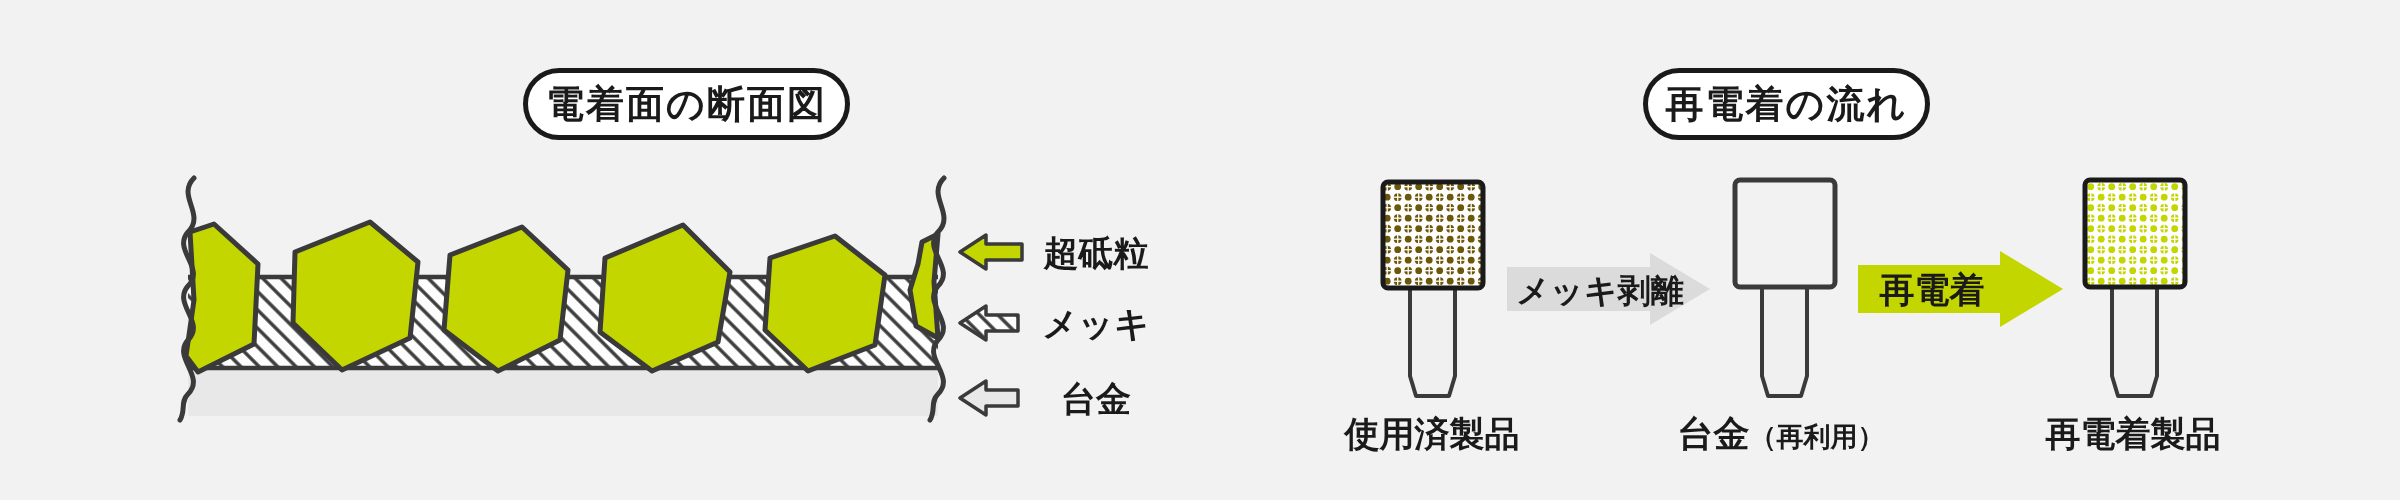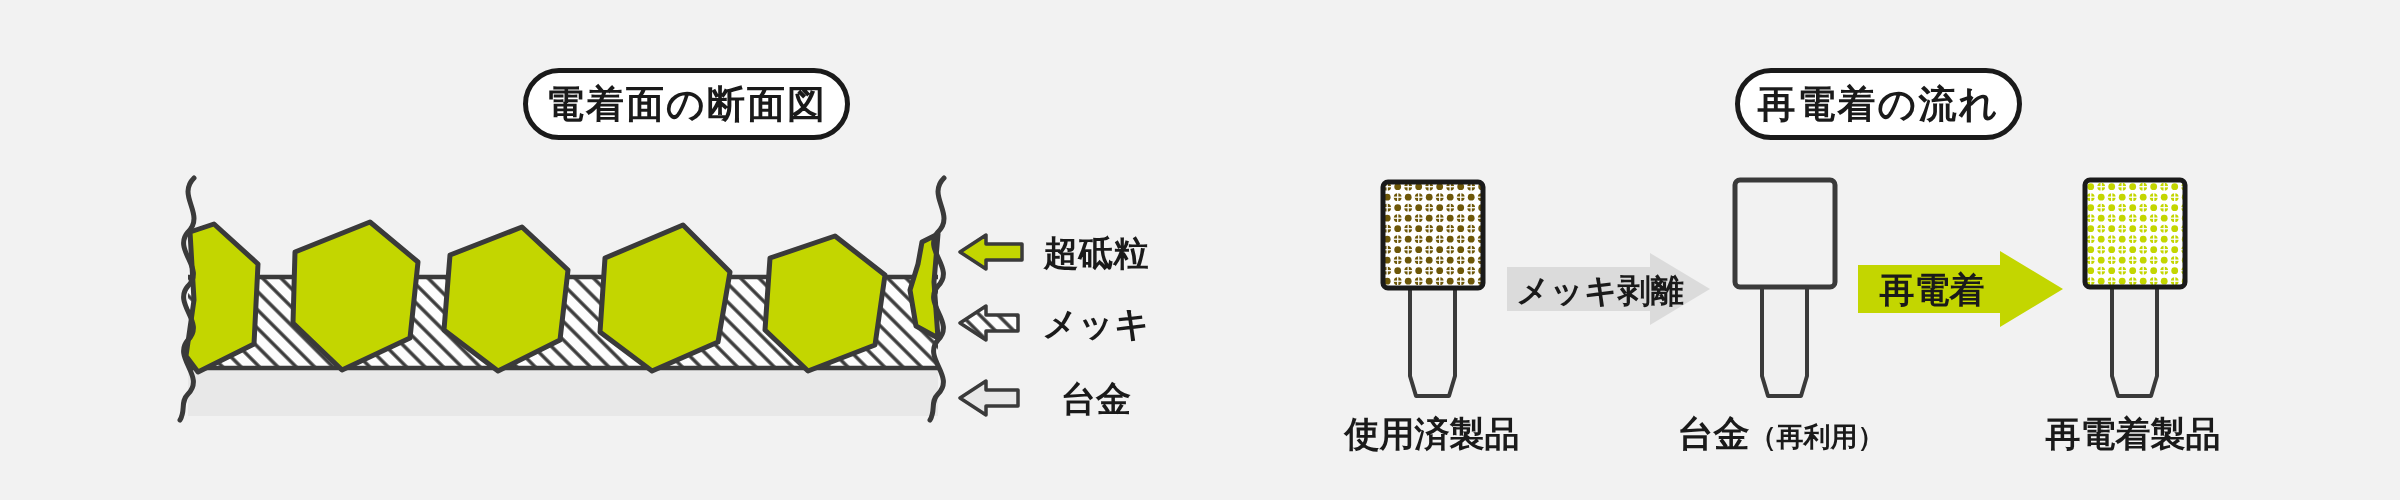--- a/index.html
+++ b/index.html
@@ -14,21 +14,21 @@
     position:absolute;top:68px;height:72px;
     box-sizing:border-box;
     background:#ffffff;
     border:5px solid #1a1a1a;
     border-radius:40px;
     display:flex;align-items:center;justify-content:center;
     font-size:38px;font-weight:700;color:#1a1a1a;
     letter-spacing:2px;white-space:nowrap;
   }
   #pill-left{left:523px;width:327px;}
-  #pill-right{left:1735px;width:287px;}
+  #pill-right{left:1643px;width:287px;}
   .diagram-svg{position:absolute;display:block;}
   #cross-section{left:150px;top:150px;}
   #flow{left:1340px;top:150px;}
   svg text{font-family:"Liberation Sans",sans-serif;fill:#1a1a1a;}
 </style>
 </head>
 <body>
 
 <div id="stage">
 

